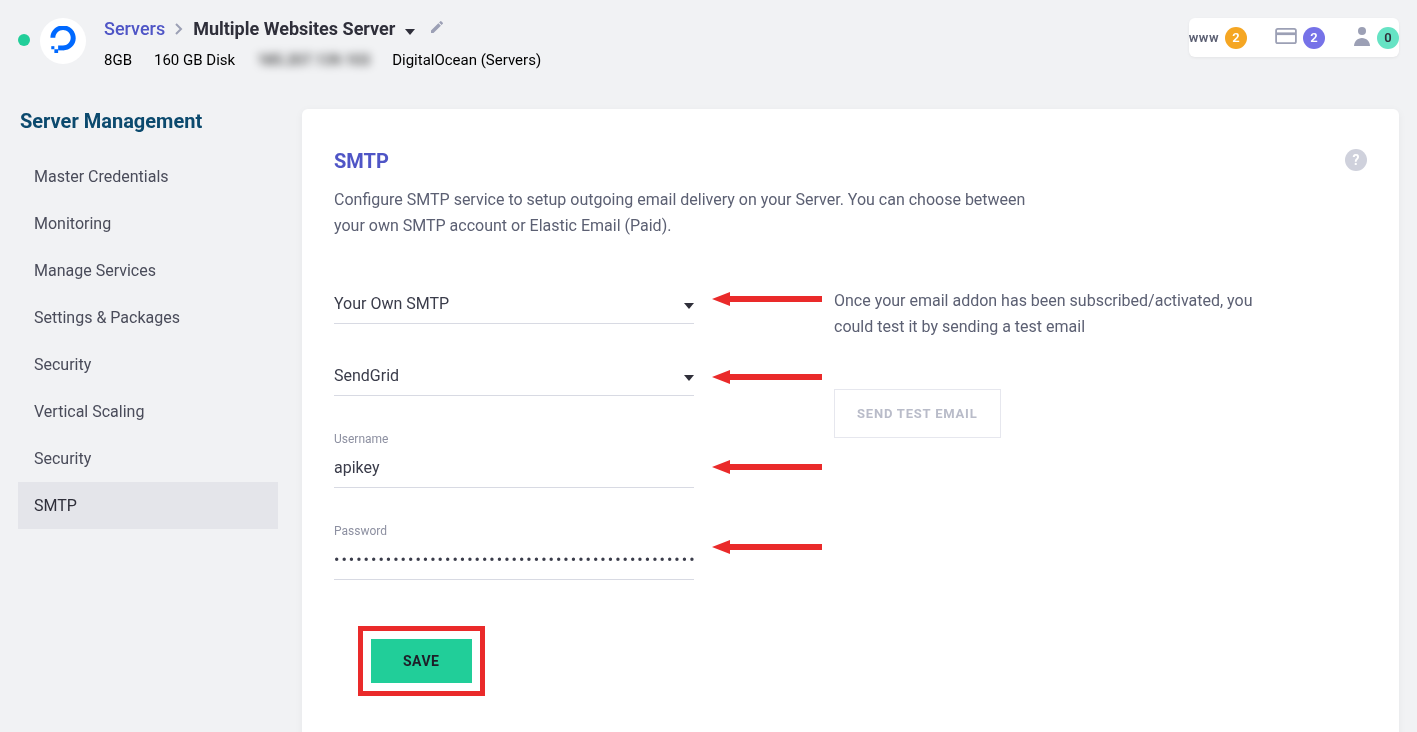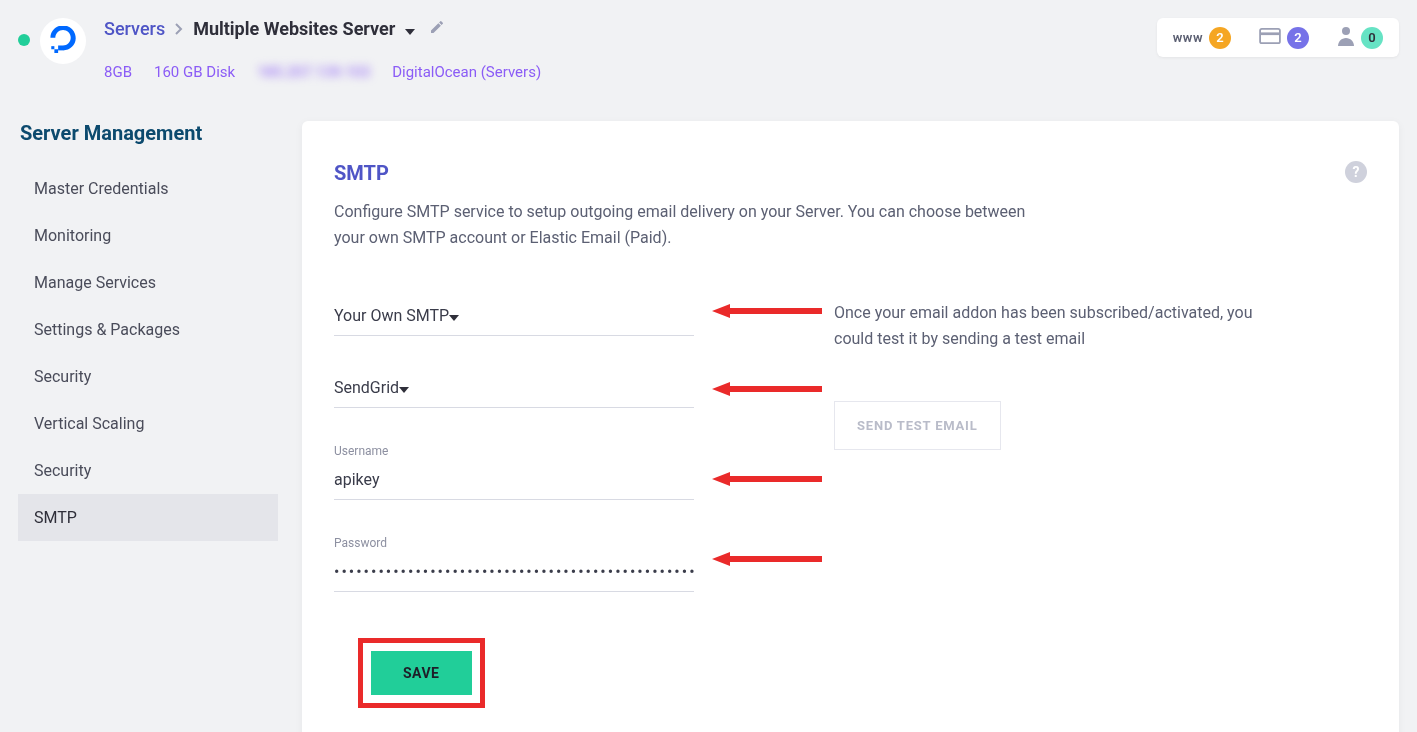--- a/index.html
+++ b/index.html
@@ -33,33 +33,33 @@
     .server-meta { flex: 0 0 auto; }
     .crumbs {
       display: flex; align-items: center; gap: 10px;
       font-size: 18px;
     }
     .crumbs .servers { color: #4f55c6; font-weight: 500; cursor: pointer; }
     .crumbs .chev { color: #9ca0b5; }
     .crumbs .server-name { font-weight: 700; color: #2f2f3a; }
     .meta-row {
       display: flex; gap: 22px;
-      font-size: 15px; color: #8b5cf6; margin-top: 24px;
+      font-size: 15px; color: #000000; margin-top: 12px;
     }
     .meta-blur {
       filter: blur(4px);
       user-select: none;
     }
     .edit-icon-wrap { color: #9ca0b5; margin-left: 4px; cursor: pointer; }
 
     .header-right {
       margin-left: auto;
       background: #fff;
       border-radius: 6px;
-      padding: 8px 16px;
+      padding: 8px 0;
       display: flex; align-items: center; gap: 28px;
       box-shadow: 0 1px 3px rgba(0,0,0,0.06);
     }
     .stat {
       display: flex; align-items: center; gap: 6px;
       font-size: 14px; color: #5c6073;
     }
     .stat .label-www { font-weight: 600; letter-spacing: 0.5px; font-size: 13px; }
     .badge {
       min-width: 22px; height: 22px; border-radius: 11px;
@@ -127,21 +127,21 @@
     .info-col { width: 460px; }
 
     .field { position: relative; margin-bottom: 36px; }
     .field .label {
       font-size: 12px;
       color: #8d90a1;
       margin-bottom: 6px;
       display: block;
     }
     .field .value-row {
-      display: flex; align-items: center; 
+      display: flex; align-items: center; justify-content: space-between;
       border-bottom: 1px solid #d8dae3;
       padding: 6px 0 10px 0;
     }
     .field .value {
       font-size: 16px;
       color: #3a3c4a;
     }
     .field input {
       border: none;
       border-bottom: 1px solid #d8dae3;

